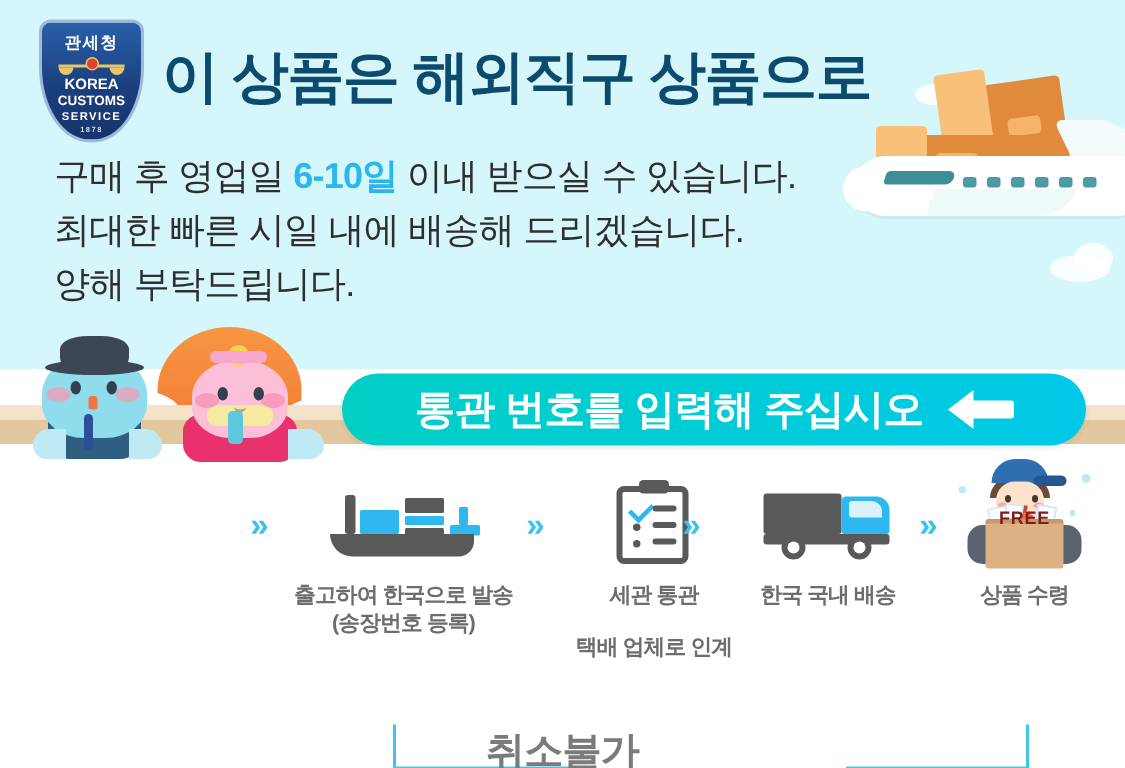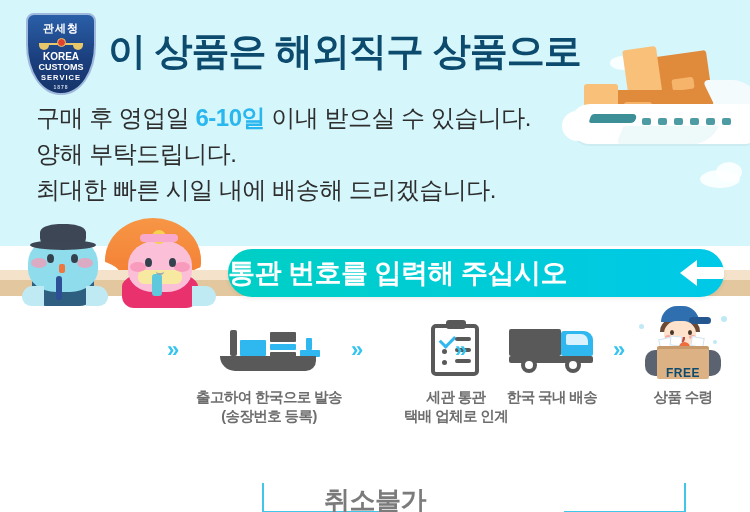--- a/index.html
+++ b/index.html
@@ -123,21 +123,21 @@
   .m-skirt{position:absolute;background:#e8316d;border-radius:40% 40% 12px 12px;}
   .m-vest{position:absolute;background:#f7eaa0;border-radius:6px;}
   .m-sash{position:absolute;background:#5fc8dc;border-radius:3px;}
   .m-flower{position:absolute;background:#f6d04f;border-radius:50%;}
 
   
   #cta{
     position:absolute;left:228px;top:249px;width:496px;height:48px;
     background:linear-gradient(90deg,#00cfc5 0%,#00c9e8 100%);
     border-radius:24px;
-    display:flex;align-items:center;justify-content:space-between;gap:16px;
+    display:flex;align-items:center;justify-content:center;gap:16px;
     box-shadow:0 2px 4px rgba(0,0,0,.07);
   }
   #cta-text{
     color:#ffffff;font-size:27px;font-weight:bold;letter-spacing:-.5px;white-space:nowrap;
   }
   #cta-arrow{
     width:44px;height:26px;position:relative;flex:none;
   }
   #cta-arrow:before{
     content:"";position:absolute;left:14px;top:7px;width:30px;height:12px;background:#ffffff;border-radius:2px;
@@ -195,21 +195,21 @@
   .p-brim{position:absolute;left:52px;top:11px;width:22px;height:7px;background:#245790;border-radius:4px;}
   .p-hair{position:absolute;left:23px;top:12px;width:40px;height:14px;background:#6b4a35;border-radius:18px 18px 0 0;}
   .p-face{position:absolute;left:27px;top:15px;width:32px;height:27px;background:#ffe2cb;border-radius:14px 14px 16px 16px;}
   .p-eye{position:absolute;top:24px;width:4px;height:5px;background:#4a3628;border-radius:50%;}
   .p-mouth{position:absolute;left:39px;top:31px;width:9px;height:6px;background:#c0473b;border-radius:0 0 8px 8px;}
   .p-cheek{position:absolute;top:29px;width:7px;height:4px;background:#f7a9a0;border-radius:50%;}
   .p-tie{position:absolute;left:40px;top:41px;width:7px;height:11px;background:#d8503f;border-radius:2px;}
   .p-shoulder{position:absolute;top:44px;width:22px;height:26px;background:#5b6370;border-radius:10px;}
   .p-parcel{position:absolute;left:20px;top:43px;width:52px;height:30px;background:#dcb184;border-radius:2px;}
   .p-parcel-top{position:absolute;left:20px;top:40px;width:52px;height:6px;background:#c79a6c;border-radius:2px;}
-  .p-free{position:absolute;left:20px;top:60px;width:52px;text-align:center;font-size:12px;font-weight:bold;color:#0c4a6e;letter-spacing:.5px;}
+  .p-free{position:absolute;left:20px;top:32px;width:52px;text-align:center;font-size:12px;font-weight:bold;color:#7f1d1d;letter-spacing:.5px;}
   .p-envelope{position:absolute;background:#ffffff;border:1px solid #cfe2f2;box-sizing:border-box;}
   .p-apple{position:absolute;left:42px;top:36px;width:11px;height:11px;background:#ef6c3d;border-radius:50%;}
   .sparkle{position:absolute;background:#bfe9f5;border-radius:50%;}
 
   
   #footer{
     position:absolute;left:0;top:460px;width:750px;height:52px;margin-top:21px;
   }
   #cancel-text{
     position:absolute;left:0;top:2px;width:750px;text-align:center;
@@ -265,22 +265,22 @@
       <div class="shield-en" style="top:62px;font-size:7.5px;letter-spacing:1px;">SERVICE</div>
       <div class="shield-year" style="top:73px;">1878</div>
     </div>
 
     <div id="headline">이 상품은 해외직구 상품으로</div>
 
     <div id="bodytext">
       <div>
         <span>구매 후 영업일 </span><span class="hl">6-10일</span><span> 이내 받으실 수 있습니다.</span>
       </div>
+      <div>최대한 빠른 시일 내에 배송해 드리겠습니다.</div>
       <div>양해 부탁드립니다.</div>
-      <div>최대한 빠른 시일 내에 배송해 드리겠습니다.</div>
     </div>
   </div>
 
   <div id="mascot-strip">
     <div id="sun"></div>
     <div class="mound" style="left:-30px;top:44px;width:150px;height:40px;"></div>
     <div class="mound" style="left:190px;top:48px;width:190px;height:34px;"></div>
     <div class="mound" style="left:360px;top:40px;width:260px;height:44px;"></div>
     <div class="mound" style="left:560px;top:50px;width:230px;height:34px;"></div>
     <div class="ground2"></div>
@@ -337,35 +337,35 @@
           <div class="cont" style="left:80px;top:26px;width:20px;height:7px;background:#2fb7ef;"></div>
           <div class="cont" style="left:86px;top:14px;width:6px;height:12px;background:#2fb7ef;"></div>
           <div class="hull"></div>
         </div>
       </div>
       <div class="step-label">출고하여 한국으로 발송</div>
       <div class="step-label" style="margin-top:0;">(송장번호 등록)</div>
     </div>
     <div class="chev" style="left:346px;">»</div>
 
-    <div class="step" style="left:388px;width:136px;">
+    <div class="step" style="left:368px;width:136px;">
       <div class="step-icon">
         <div class="clip">
           <div class="clip-board"></div>
           <div class="clip-top"></div>
           <div class="clip-check"></div>
           <div class="clip-line" style="left:24px;top:17px;width:16px;"></div>
           <div class="clip-dot" style="left:11px;top:29px;"></div>
           <div class="clip-line" style="left:24px;top:28px;width:16px;"></div>
           <div class="clip-dot" style="left:11px;top:40px;"></div>
           <div class="clip-line" style="left:24px;top:39px;width:16px;"></div>
         </div>
       </div>
       <div class="step-label">세관 통관</div>
-      <div class="step-label" style="margin-top:0;">택배 업체로 인계</div>
+      <div class="step-label" style="margin-top:16px;">택배 업체로 인계</div>
     </div>
     <div class="chev" style="left:450px;">»</div>
 
     <div class="step" style="left:478px;width:148px;">
       <div class="step-icon">
         <div class="truck">
           <div class="truck-cargo"></div>
           <div class="truck-cab"></div>
           <div class="truck-win"></div>
           <div class="truck-base"></div>

